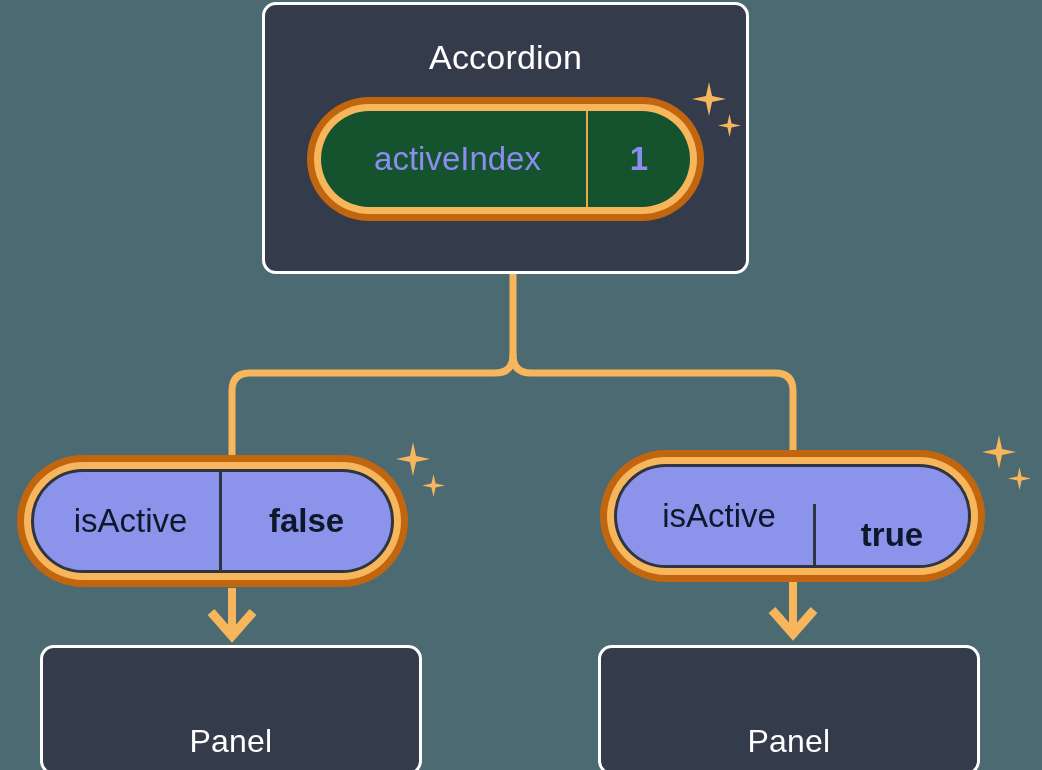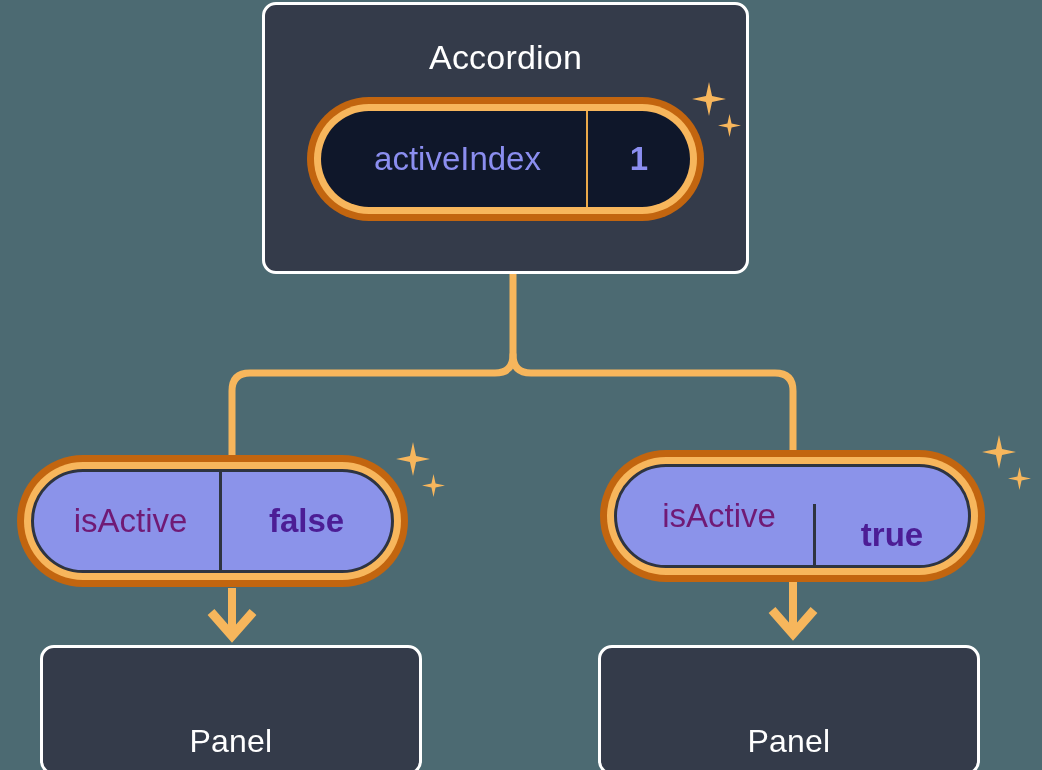--- a/index.html
+++ b/index.html
@@ -112,21 +112,21 @@
   .pill-val { flex: 0 0 auto; }
 
   
   #root-pill {
     left: 307px;
     top: 97px;
     width: 397px;
     height: 124px;
   }
   #root-pill .pill-body {
-    background: #0f172a;
+    background: #14532d;
     text-align: center;
   }
   #root-pill .pill-key {
     color: #8b8ef0;
     font-size: 33px;
     padding: 0 18px 0 26px;
   }
   #root-pill .pill-val {
     color: #8b8ef0;
     font-size: 33px;
@@ -138,26 +138,26 @@
 
   
   .leaf-pill {
     height: 132px;
   }
   .leaf-pill .pill-body {
     background: #8b93ea;
     border: 3px solid #2e3440;
   }
   .leaf-pill .pill-key {
-    color: #701a75;
+    color: #0f172a;
     font-size: 33px;
     padding: 0 14px 0 22px;
   }
   .leaf-pill .pill-val {
-    color: #4c1d95;
+    color: #0f172a;
     font-size: 33px;
     font-weight: 700;
     border-left: 3px solid #2e3440;
   }
   #pill-left {
     left: 17px;
     top: 455px;
     width: 391px;
   }
   #pill-left .pill-val { width: 172px; }

